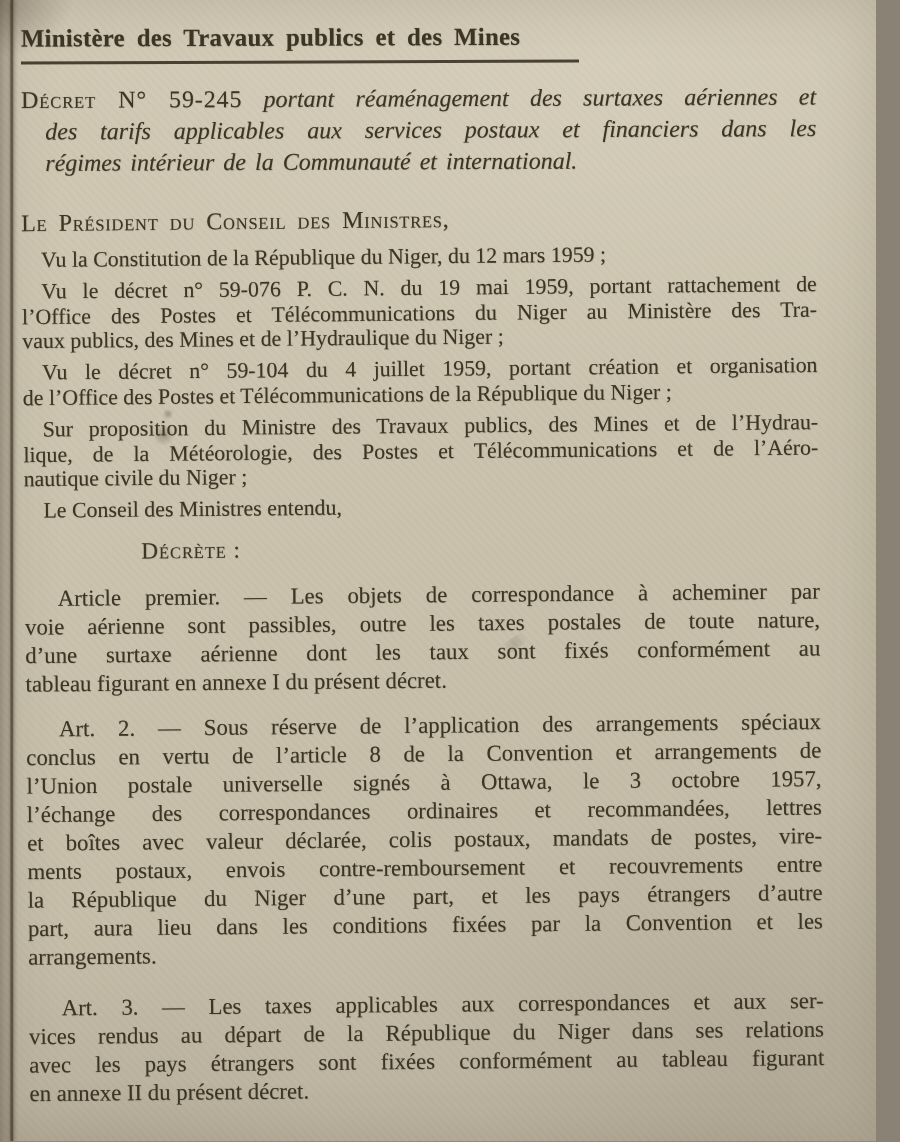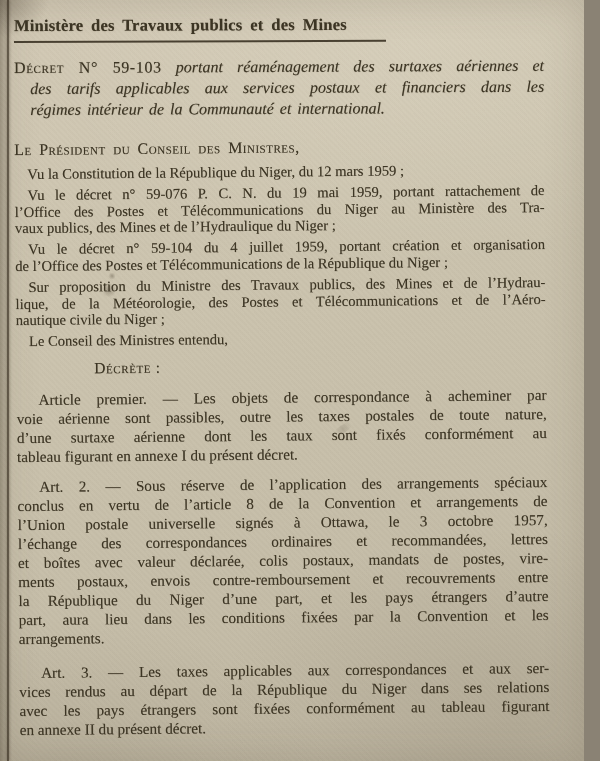--- a/index.html
+++ b/index.html
@@ -103,21 +103,21 @@
   <div class="smudge s3"></div>
 
   <div class="content">
 
     <div class="title-wrap">
       <div class="title">Ministère des Travaux publics et des Mines</div>
     </div>
 
     <div class="decree">
       <div class="line j">
-        <span class="decree-lead">Décret N° 59-103</span> 
+        <span class="decree-lead">Décret N° 59-245</span> 
         <span>portant réaménagement des surtaxes aériennes et</span>
       </div>
       <div class="line j cont">des tarifs applicables aux services postaux et financiers dans les</div>
       <div class="line cont">régimes intérieur de la Communauté et international.</div>
     </div>
 
     <div class="docbody">
 
       <div class="salutation">Le Président du Conseil des Ministres,</div>
 

